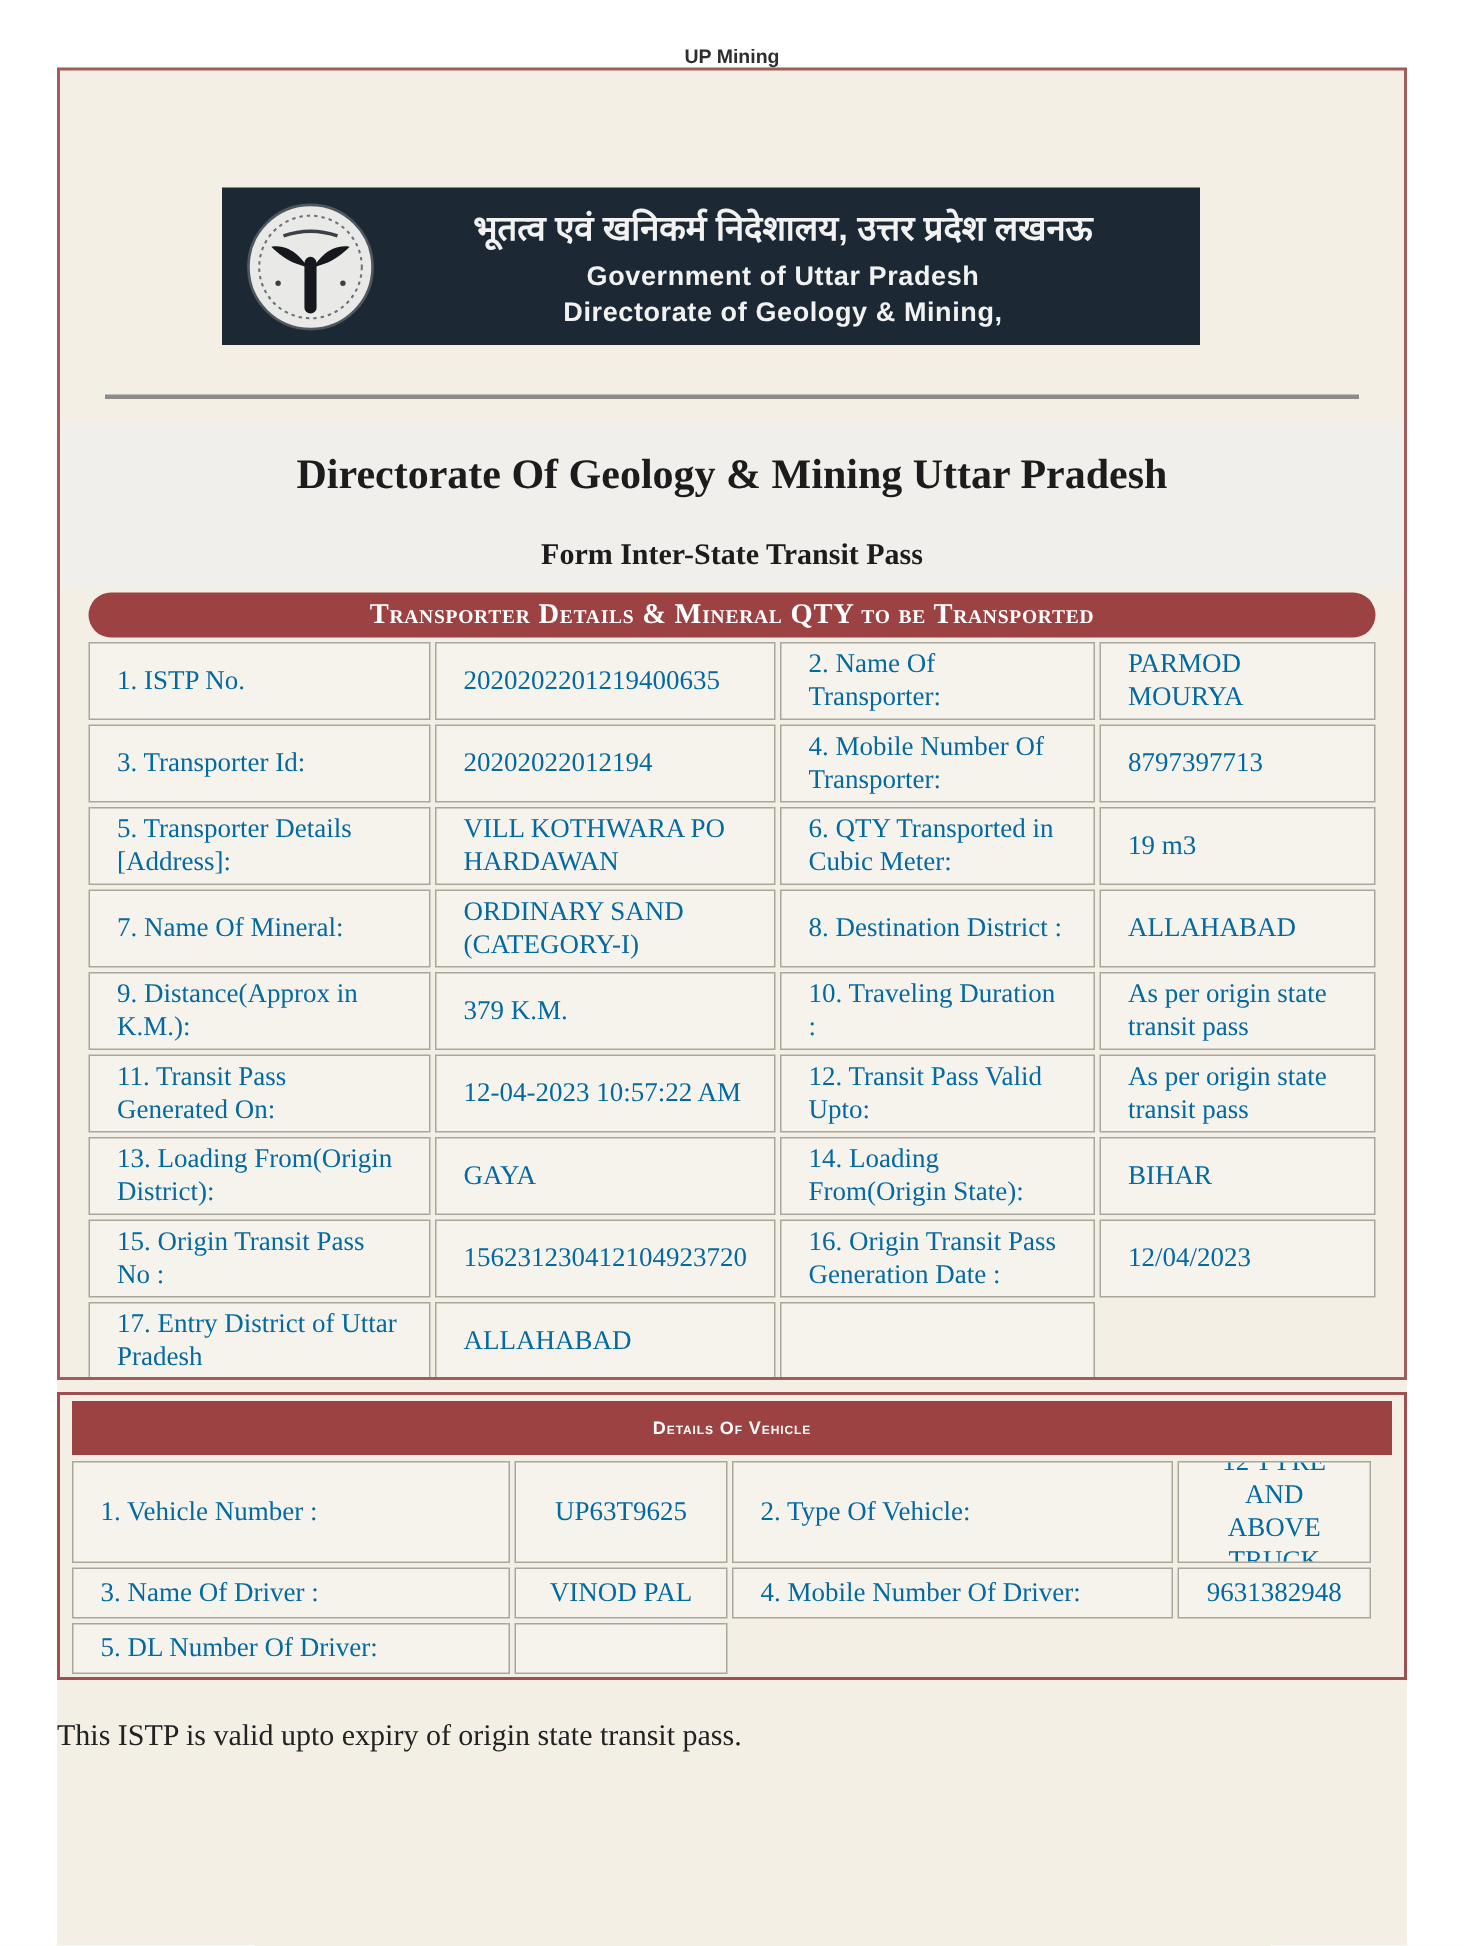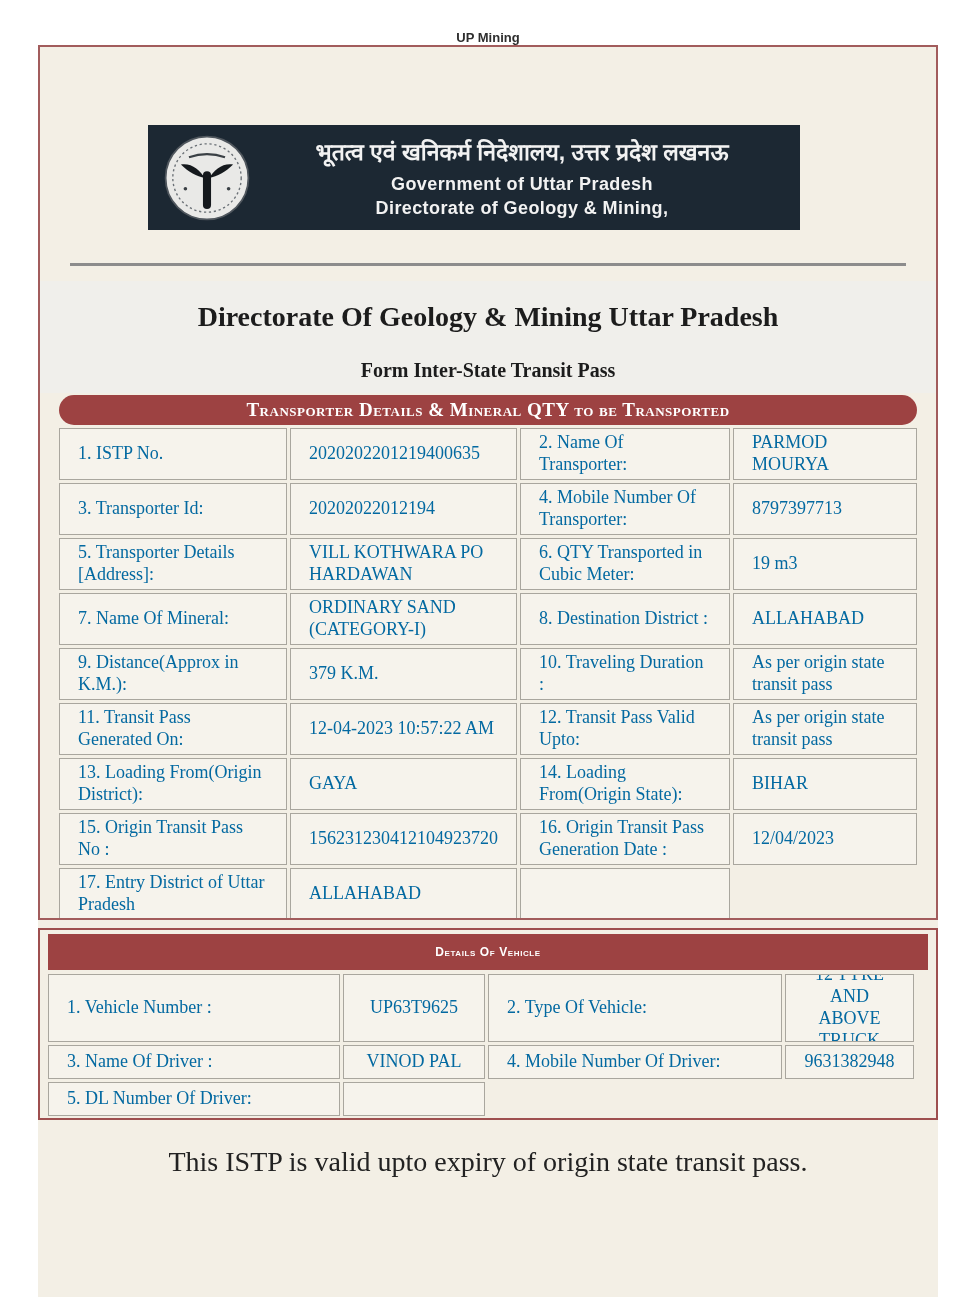--- a/index.html
+++ b/index.html
@@ -45,21 +45,21 @@
 
   
   .vehicle-box { border: 2px solid #9e4f4f; margin-top: 8px; height: 192px;
     background: #f3efe5; overflow: hidden; }
   .v-banner { margin: 4px 8px 0 8px; height: 36px; font-size: 12px; line-height: 36px;
     font-family: "Liberation Sans", "DejaVu Sans", sans-serif; letter-spacing: 0.6px; }
   .v-table { grid-template-columns: 292px 142px 294px 129px;
     grid-template-rows: 68px 34px 34px; margin: 4px 8px 0 8px; }
   .v-table .cell.value { justify-content: center; text-align: center; }
 
-  .footer-note { text-align: center; margin-top: 26px; font-size: 28px; color: #222222; }
+  .footer-note { margin-top: 26px; font-size: 20px; color: #222222; }
 </style>
 </head>
 <body>
 
 <div class="app-title-bar">UP Mining</div>
 
 <div class="page">
 
   <div class="main-box">
 

